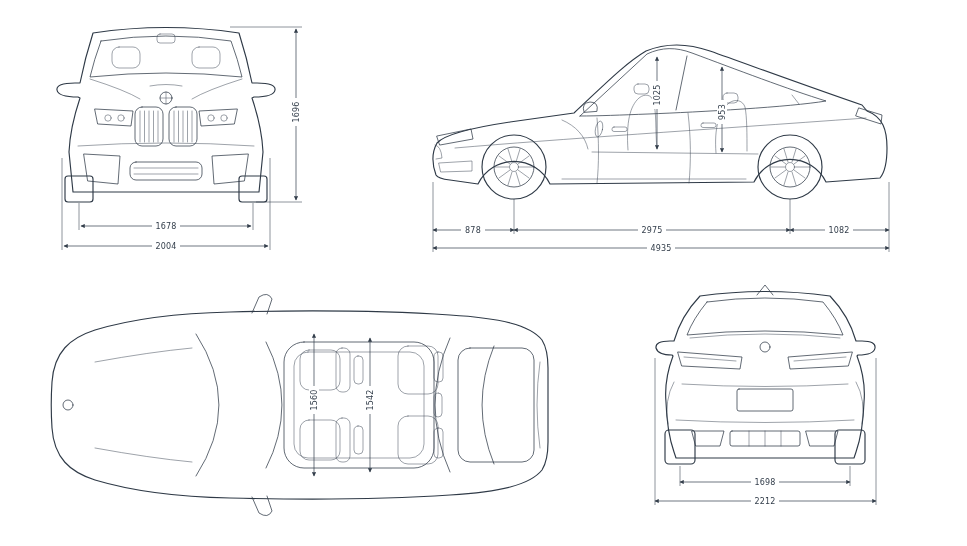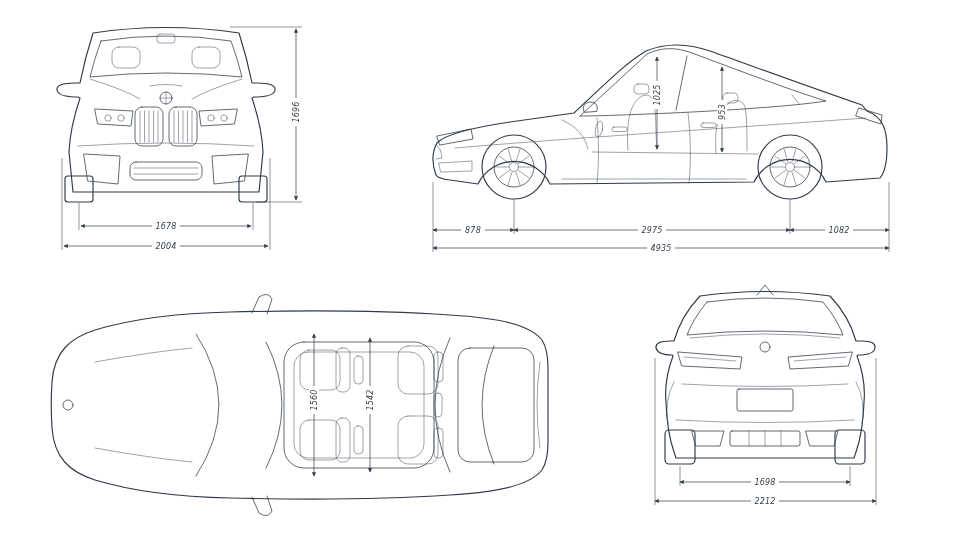--- a/index.html
+++ b/index.html
@@ -1,16 +1,16 @@
 <!DOCTYPE html>
 <html><head>
 <meta charset="utf-8">
 <style>
   html,body{margin:0;padding:0;background:#fff;}
-  .canvas{width:967px;height:546px;background:#ffffff;overflow:hidden;font-style:italic;}
+  .canvas{width:967px;height:546px;background:#ffffff;overflow:hidden;}
   svg{display:block;}
   .o1{fill:none;stroke:#2f3a47;stroke-width:1.15;stroke-linecap:round;stroke-linejoin:round;}
   .o2{fill:none;stroke:#2f3a47;stroke-width:0.75;stroke-linecap:round;stroke-linejoin:round;}
   .o3{fill:none;stroke:#3c4755;stroke-width:0.5;stroke-linecap:round;stroke-linejoin:round;}
   .ext{stroke:#323d4a;stroke-width:0.55;fill:none;}
   .dim{stroke:#323d4a;stroke-width:0.7;fill:none;}
   .lbl-bg{fill:#ffffff;}
   .dim-label{font-family:"DejaVu Sans",sans-serif;font-size:8px;fill:#323d4a;text-anchor:middle;dominant-baseline:central;letter-spacing:0.2px;}
 </style>
 </head>

